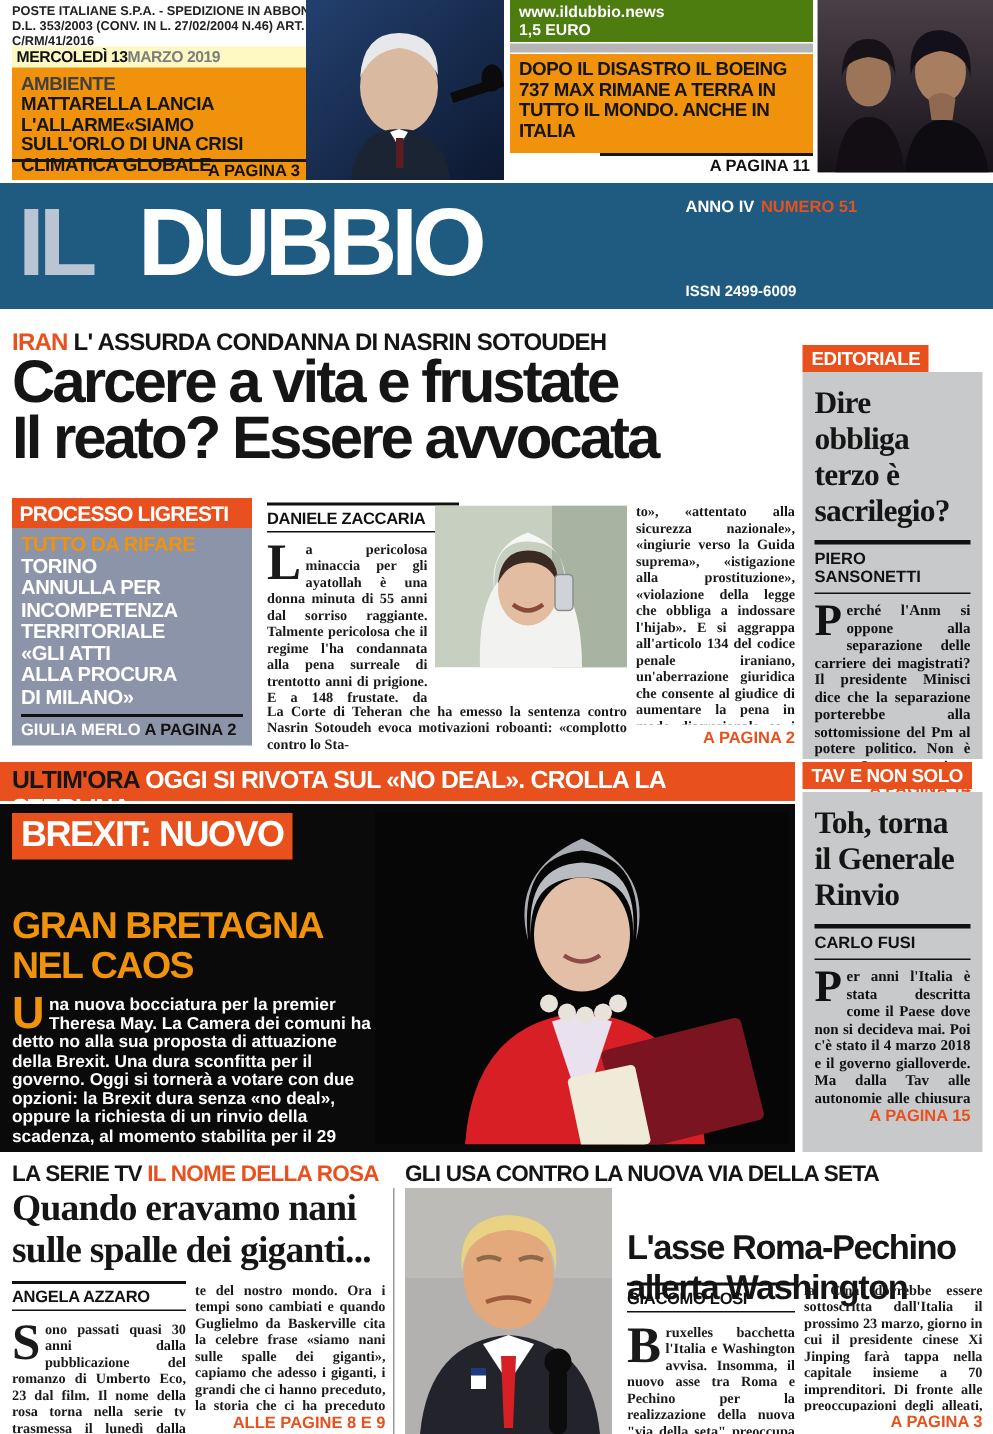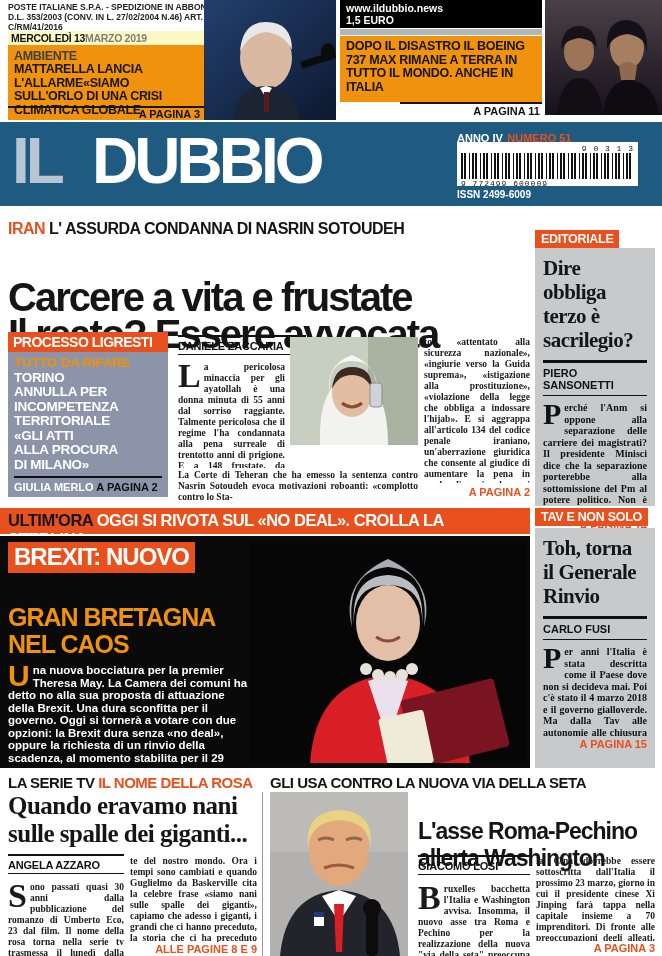--- a/index.html
+++ b/index.html
@@ -13,38 +13,38 @@
 
   
   .postal { font-size:8.5px; font-weight:bold; line-height:10px; letter-spacing:0; color:#222; }
   .date-strip { background:#fef9c3; font-size:10.5px; font-weight:bold; padding:1px 3px; letter-spacing:-0.3px; }
   .date-gray { color:#7d7d7d; }
   .promo { background:#f0920b; padding:4px 6px; }
   .promo-kicker { color:#404040; font-weight:bold; font-size:12.5px; letter-spacing:-0.3px; }
   .promo-title { color:#151515; font-weight:bold; font-size:12.5px; line-height:13.5px; letter-spacing:-0.3px; }
   .promo-rule { background:#151515; height:2px; }
   .promo-page { font-weight:bold; font-size:11px; text-align:right; }
-  .wwwbox { background:#000000; color:#fff; font-weight:bold; font-size:10.5px; line-height:12px; padding:2px 6px; }
+  .wwwbox { background:#4d7c0f; color:#fff; font-weight:bold; font-size:10.5px; line-height:12px; padding:2px 6px; }
   .graystrip { background:#b5b5b5; }
 
   
   .masthead { background:#1f5a80; }
   .mh-il { color:#b9c5d2; font-weight:bold; font-size:64px; letter-spacing:-4px; }
   .mh-dubbio { color:#fff; font-weight:bold; font-size:64px; letter-spacing:-4px; }
   .mh-anno { color:#fff; font-weight:bold; font-size:11px; }
   .mh-numero { color:#e8511d; font-weight:bold; font-size:11px; }
   .barcode-box { background:#fff; padding:2px 4px; }
   .bars { height:26px; background:repeating-linear-gradient(90deg,#111 0 2px,#fff 2px 3px,#111 3px 5px,#fff 5px 8px,#111 8px 9px,#fff 9px 11px); }
   .bc-num { font-family:"Liberation Mono", monospace; font-size:8px; color:#111; letter-spacing:1px; }
   .issn { color:#fff; font-weight:bold; font-size:10px; }
 
   
   .kicker-orange { color:#e8511d; font-weight:bold; font-size:16px; letter-spacing:-0.5px; }
   .kicker-black { color:#151515; font-weight:bold; font-size:16px; letter-spacing:-0.5px; }
-  .headline { font-weight:bold; font-size:40px; line-height:37px; letter-spacing:-2px; color:#151515;margin-top:42px; }
+  .headline { font-weight:bold; font-size:40px; line-height:37px; letter-spacing:-2px; color:#151515; }
 
   .byline-box { border-top:2px solid #111; border-bottom:1px solid #111; font-weight:bold; font-size:11px; padding:3px 0 2px 0; letter-spacing:-0.2px; }
   .bodytext { font-family:"Liberation Serif", serif; font-weight:bold; font-size:9.5px; line-height:11px; text-align:justify; color:#1a1a1a; overflow:hidden; }
   .dropcap { float:left; font-family:"Liberation Serif", serif; font-weight:bold; font-size:34px; line-height:27px; padding-right:3px; }
   .pagelink { color:#e8511d; font-weight:bold; font-size:11px; text-align:right; font-family:"Liberation Sans", sans-serif; }
 
   
   .lig-head { background:#e8511d; color:#fff; font-weight:bold; font-size:14px; padding:2px 5px; letter-spacing:-0.5px; }
   .lig-body { background:#8b94a8; padding:4px 6px; }
   .lig-orange { color:#f0920b; font-weight:bold; font-size:13.5px; line-height:14.5px; letter-spacing:-0.3px; }
@@ -145,25 +145,20 @@
     <path d="M58 115 Q62 80 84 80 Q110 82 114 115Z" fill="#0e0b11"></path>
     <path d="M74 66 Q82 58 92 66 L90 80 L76 80Z" fill="#8f6a50"></path>
   </svg>
 
   <div class="abs masthead" style="left:0; top:122px; width:662px; height:84px;">
     <span class="abs mh-il" style="left:12px; top:2px;">IL</span>
     <span class="abs mh-dubbio" style="left:92px; top:2px;">DUBBIO</span>
     <div class="abs" style="left:457px; top:6px;">
       <span class="mh-anno">ANNO IV</span>
       <span class="mh-numero">NUMERO 51</span>
-    </div>
-    <div class="abs barcode-box" style="left:457px; top:20px; width:181px; height:44px;">
-      <div class="bc-num" style="text-align:right;">9 0 3 1 3</div>
-      <div class="bars"></div>
-      <div class="bc-num">9 772499 600009</div>
     </div>
     <div class="abs issn" style="left:457px; top:67px;">ISSN 2499-6009</div>
   </div>
 
   <div class="abs" style="left:8px; top:220px; width:520px;">
     <span class="kicker-orange">IRAN</span><span class="kicker-black"> L' ASSURDA CONDANNA DI NASRIN SOTOUDEH</span>
   </div>
   <div class="abs headline" style="left:8px; top:237px; width:525px;">
     <div>Carcere a vita e frustate</div>
     <div>Il reato? Essere avvocata</div>

